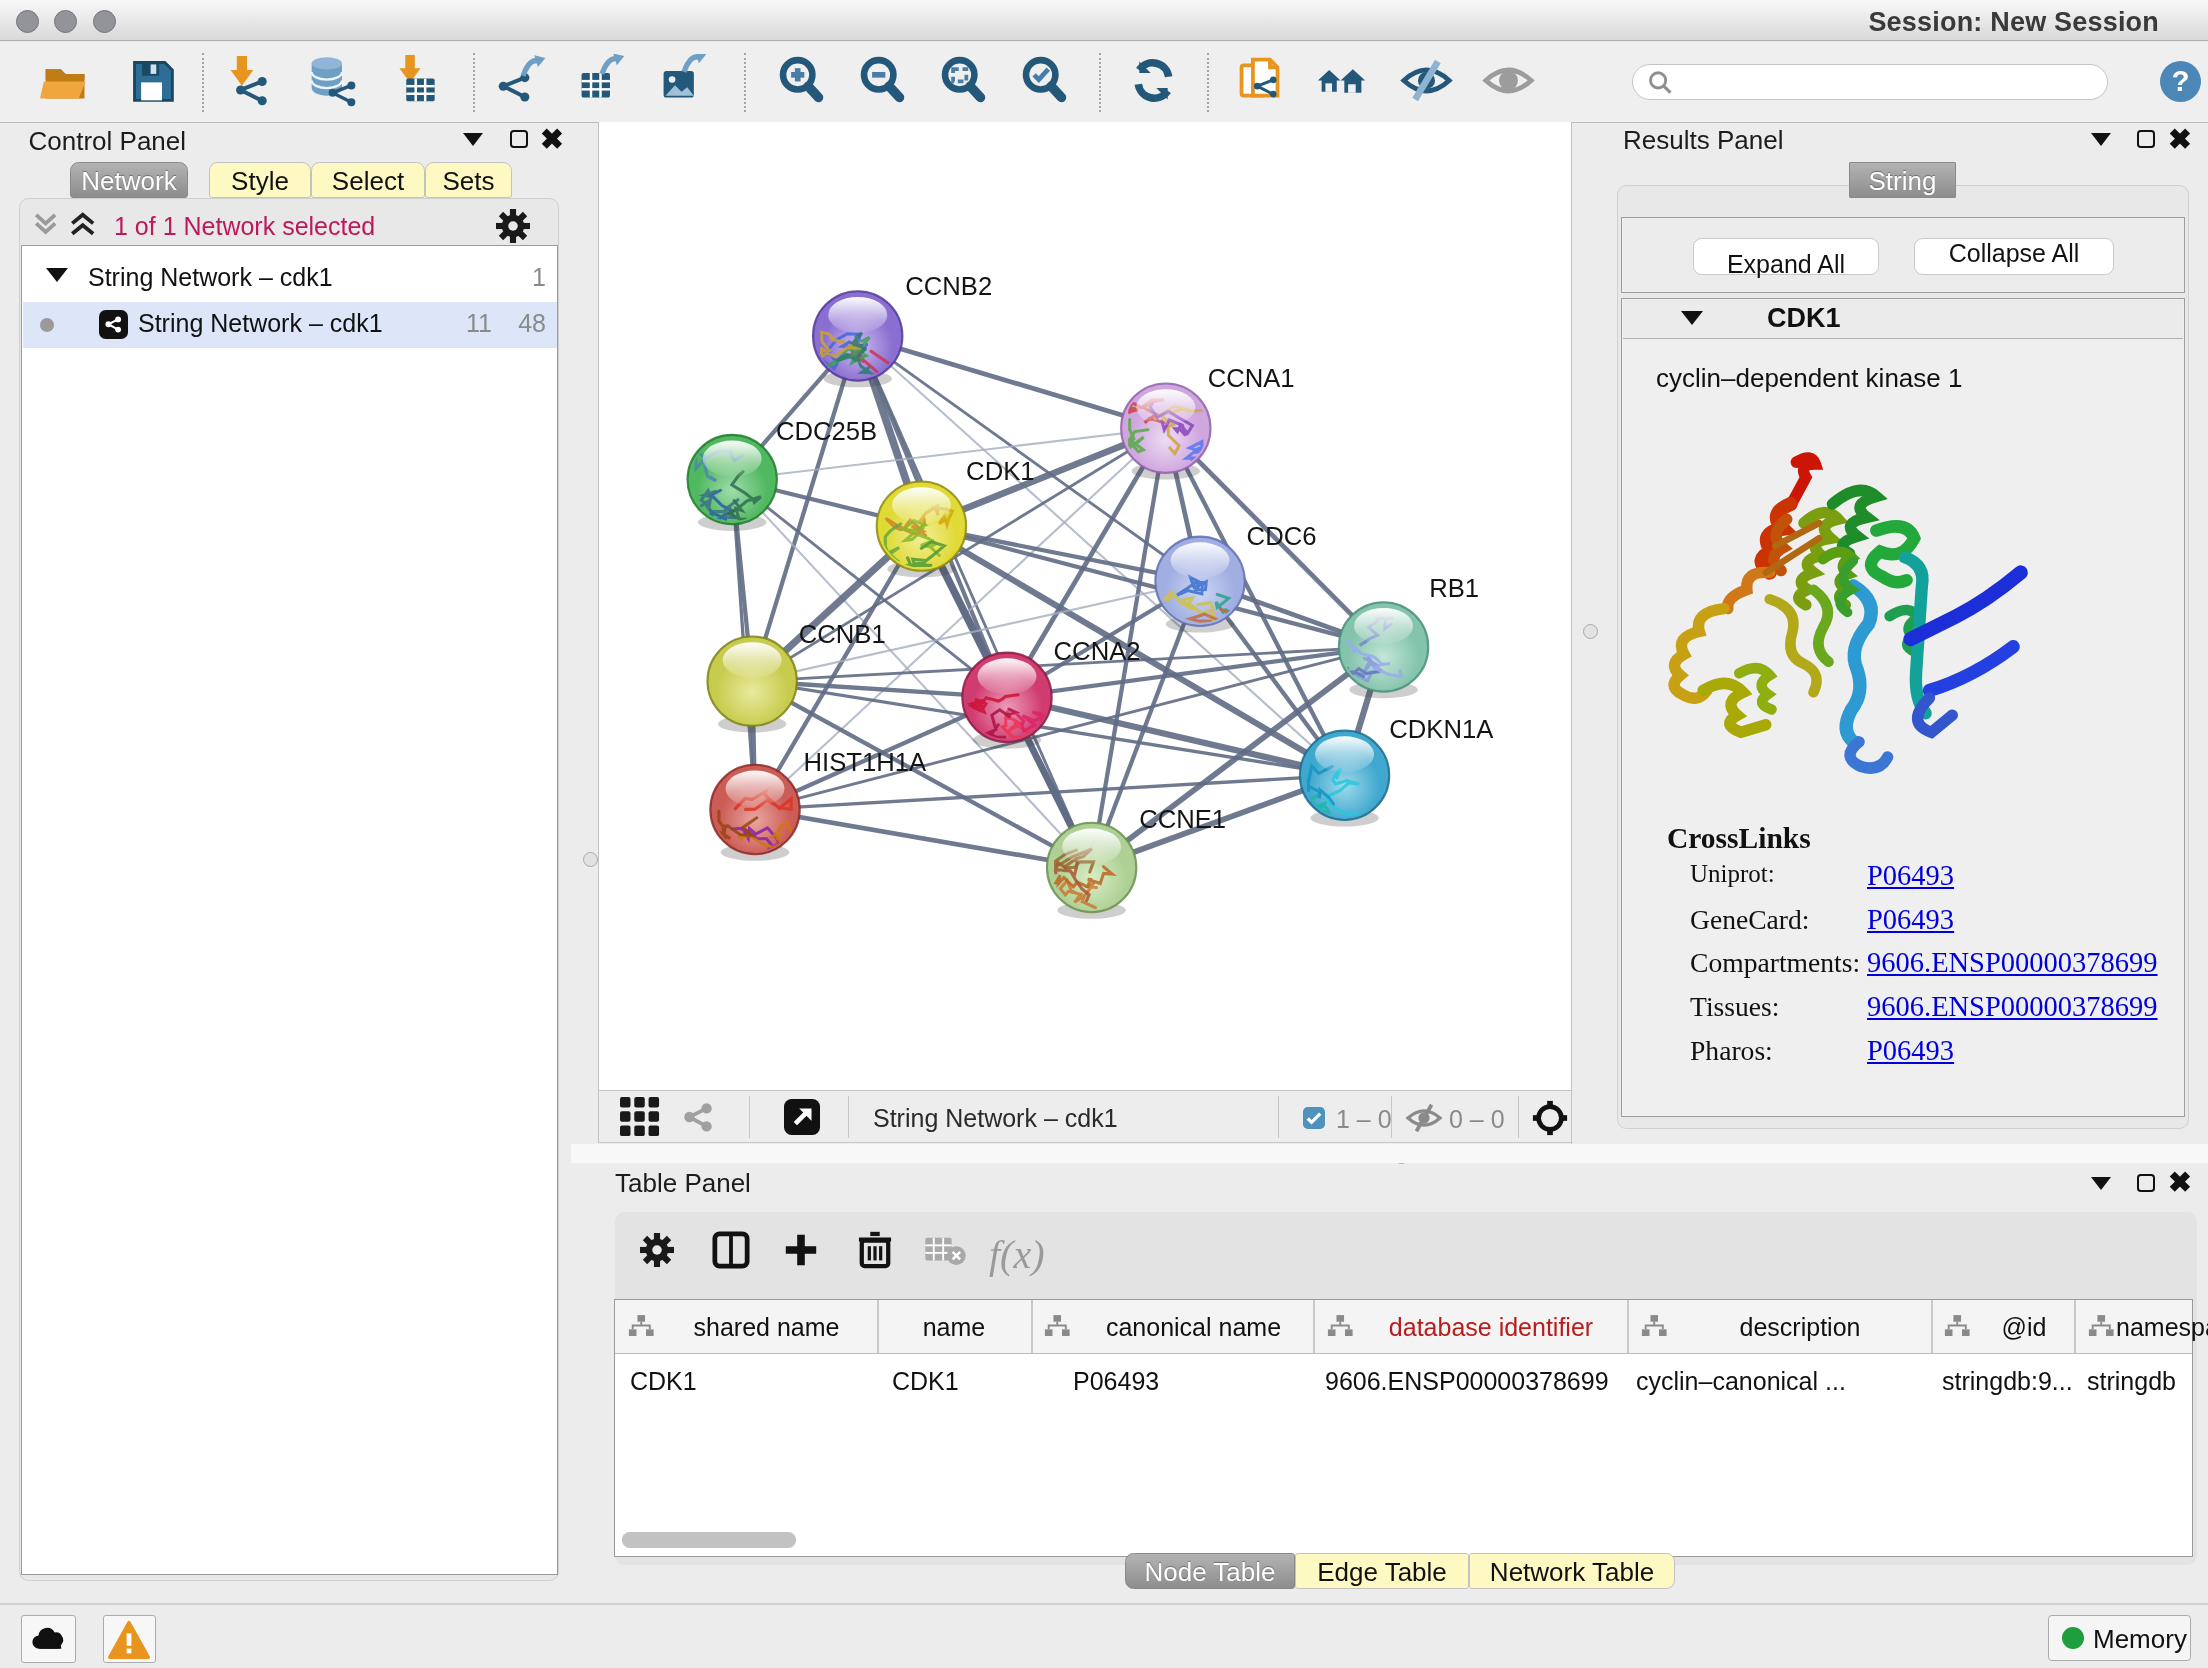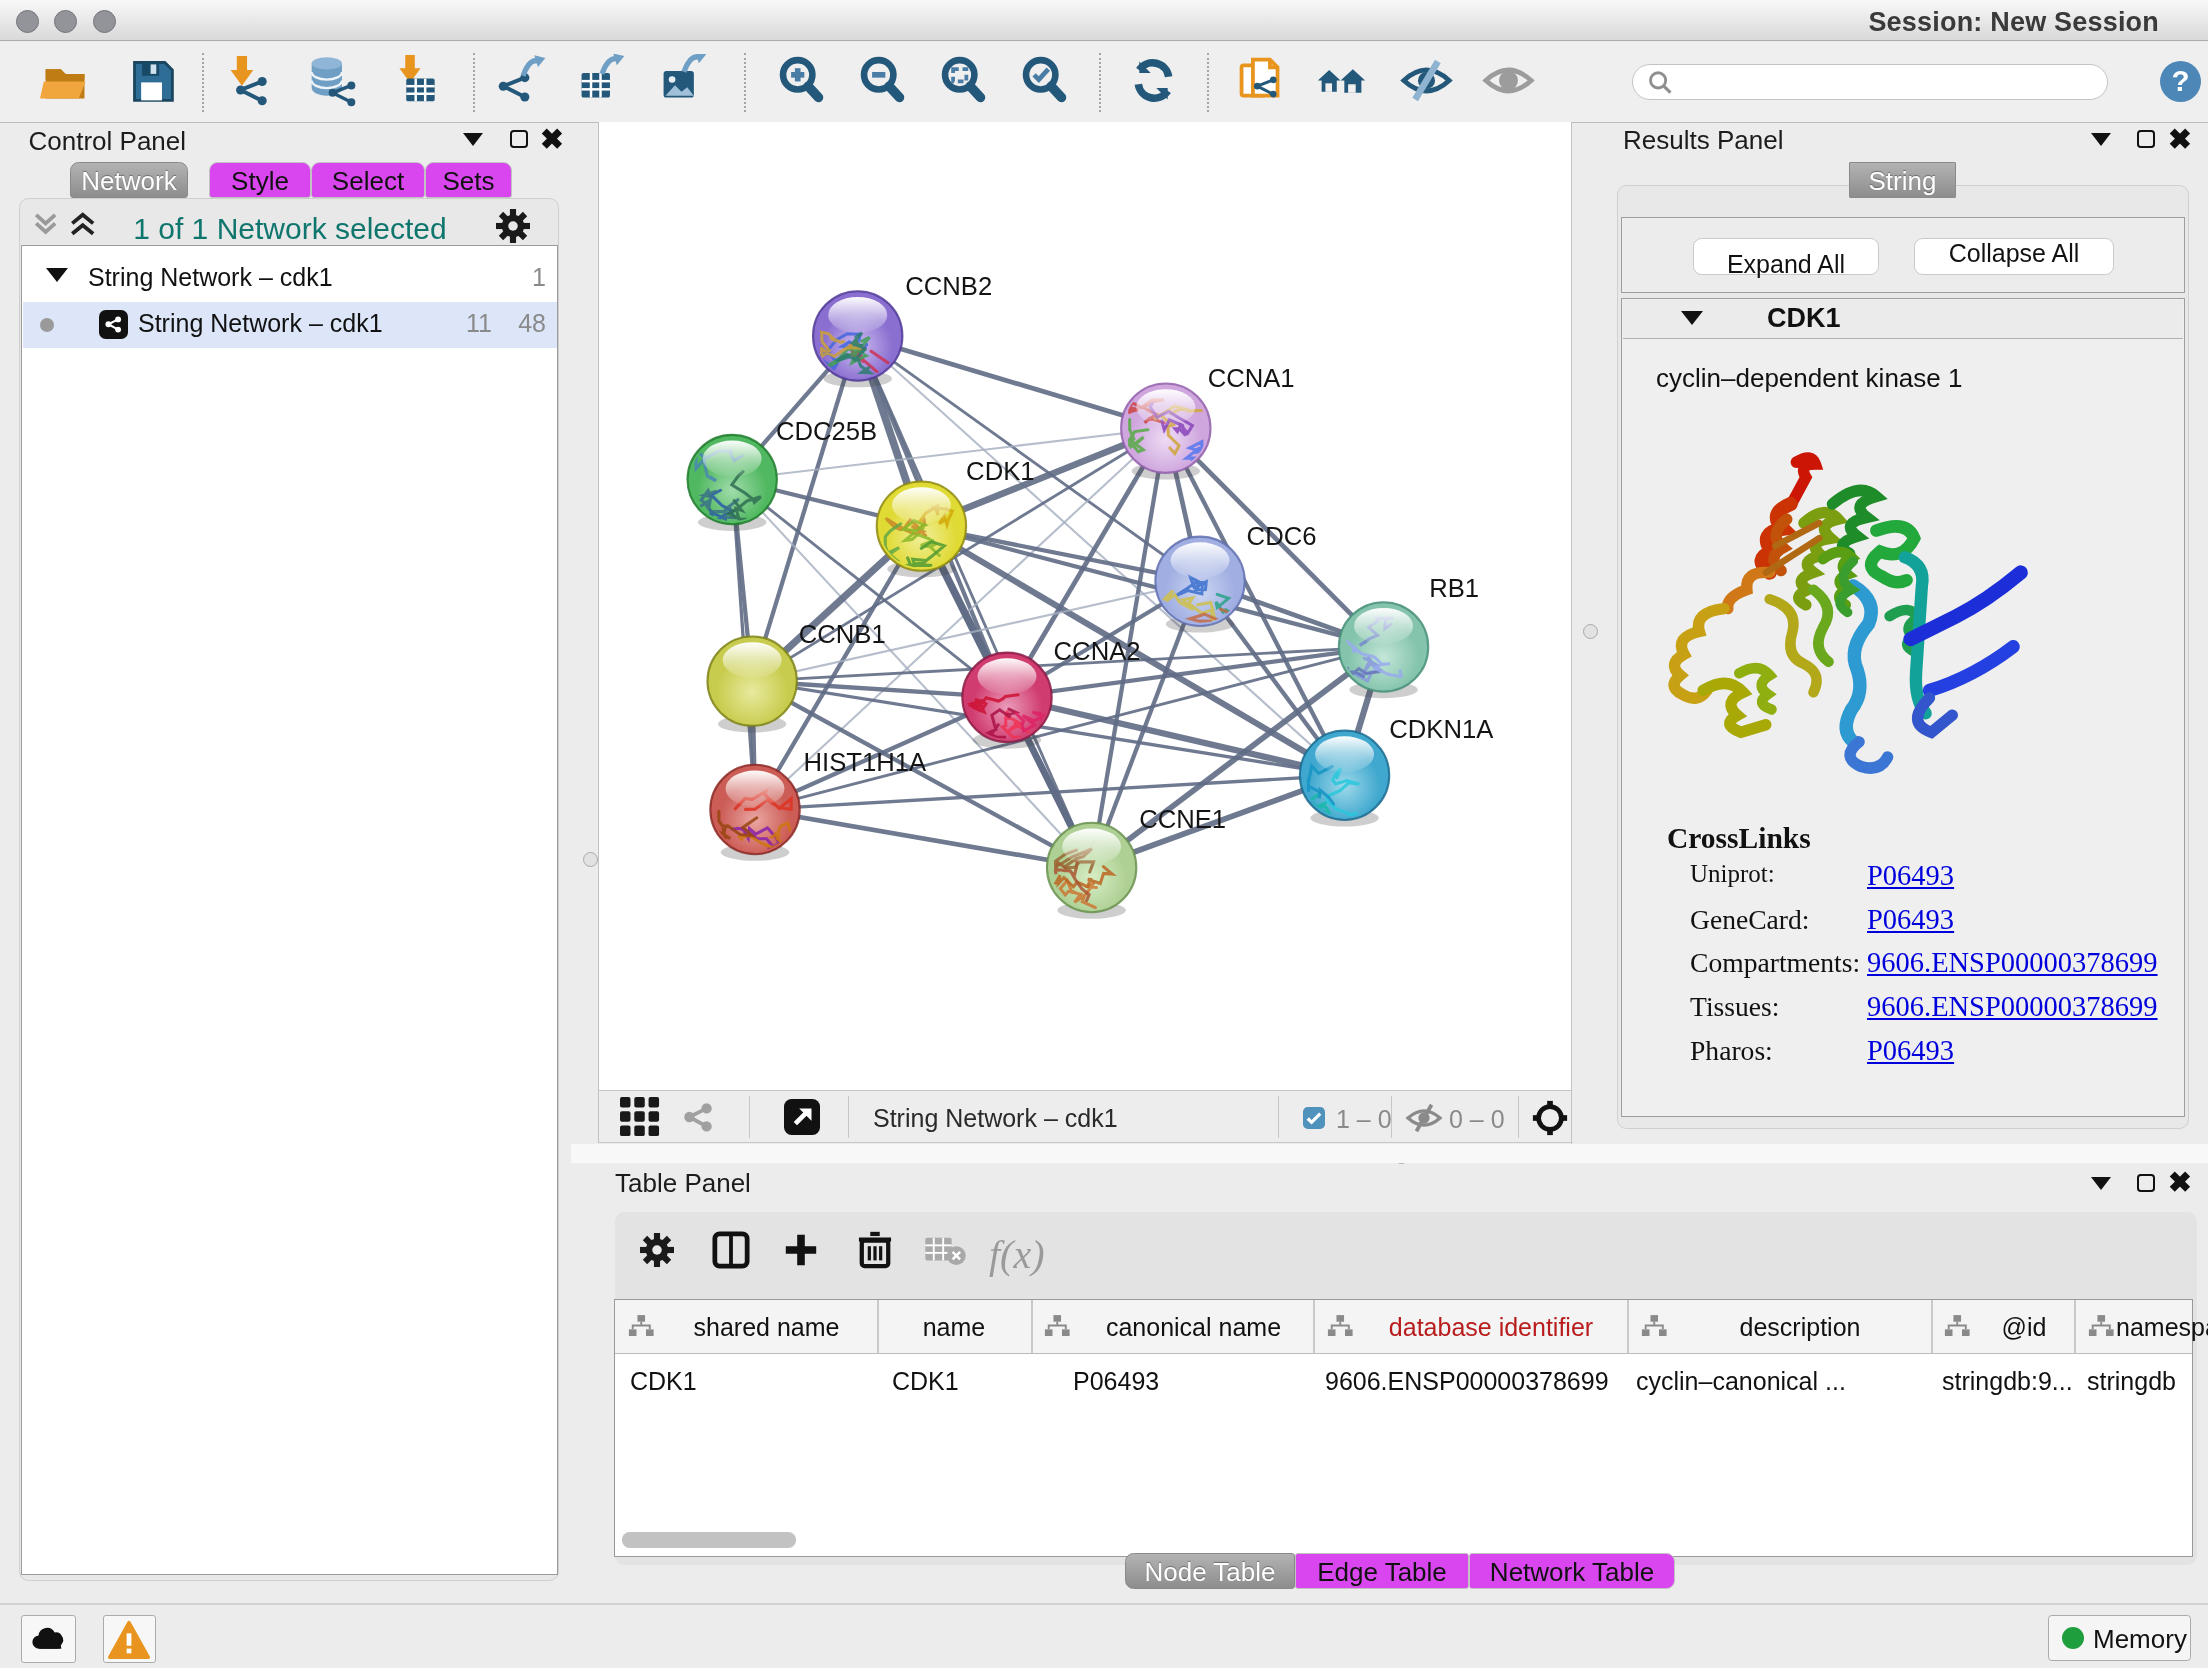--- a/index.html
+++ b/index.html
@@ -7,21 +7,21 @@
 .titlebar{left:0;top:0;width:2208px;height:41px;background:linear-gradient(#f8f8f8,#d9d9d9);border-bottom:1px solid #acacac}
 .tl{position:absolute;top:9.5px;width:23px;height:23px;border-radius:50%;background:#93939a;border:1.4px solid #74747c}
 .wtitle{position:absolute;top:6.7px;left:0;width:2159px;text-align:right;font-size:27px;color:#3a3a3a;font-weight:bold;letter-spacing:0.2px}
 .toolbar{left:0;top:42px;width:2208px;height:81px;background:#efefef;border-bottom:1px solid #bdbdbd}
 .tsep{position:absolute;top:11.4px;height:59px;width:0;border-left:2.9px dotted #a5a5a5}
 .searchbox{position:absolute;left:1632px;top:22px;width:476px;height:36px;background:#fff;border:1.9px solid #c3c3c3;border-radius:18px}
 .panel-title{font-size:26px;color:#1c1c1c}
 .pbtn-tri{width:0;height:0;border-left:10.5px solid transparent;border-right:10.5px solid transparent;border-top:13.3px solid #111}
 .pbtn-sq{width:18px;height:18px;border:2.9px solid #111;border-radius:3.8px}
 .xmark{font-size:28.5px;font-weight:bold;color:#111;line-height:1}
-.tab{position:absolute;height:36px;background:#d946ef;border:1px solid #c2c2c2;font-size:26px;color:#111;text-align:center;border-radius:8.6px 8.6px 2.9px 2.9px}
+.tab{position:absolute;height:36px;background:#fef9c3;border:1px solid #c2c2c2;font-size:26px;color:#111;text-align:center;border-radius:8.6px 8.6px 2.9px 2.9px}
 .tab.sel{background:linear-gradient(#b3b3b3,#8d8d8d);color:#fff;border-color:#8a8a8a;text-shadow:0 -1px 1px rgba(0,0,0,.35)}
 .tab span{display:block;margin-top:2.9px}
 .roundbox{background:#e8e8e8;border:1px solid #cfcfcf;border-radius:9.5px}
 .whitebox{background:#fff;border:1px solid #9b9b9b}
 .btn{background:#fff;border:1px solid #c9c9c9;border-radius:8.6px;font-size:25px;color:#111;text-align:center}
 .serif{font-family:"Liberation Serif",serif}
 a.lnk{color:#0000dd;text-decoration:underline}
 .statusline{left:0;top:1603px;width:2208px;height:1.9px;background:#d2d2d2}
 .ibox{position:absolute;top:1615px;height:48px;background:#f7f7f7;border:1.9px solid #ababab;border-radius:2.9px}
 </style>
@@ -178,21 +178,21 @@
 <div class="tab" style="left:425px;top:162px;width:87px">
     <span>Sets</span>
   </div>
 <div class="abs roundbox" style="left:19px;top:198px;width:540px;height:1383px"></div>
 <svg class="abs" style="left:34px;top:211px" width="67" height="28.5" viewBox="0 0 70 30">
     <path d="M2 4 l10 9 l10 -9" fill="none" stroke="#9a9a9a" stroke-width="4"></path>
     <path d="M2 13 l10 9 l10 -9" fill="none" stroke="#9a9a9a" stroke-width="4"></path>
     <path d="M40 13 l11 -9 l11 9" fill="none" stroke="#222" stroke-width="4"></path>
     <path d="M40 24 l11 -9 l11 9" fill="none" stroke="#222" stroke-width="4"></path>
   </svg>
-<div class="abs" style="left:114px;top:212px;width:352px;text-align:center;font-size:30px;color:#0f766e">1 of 1 Network selected</div>
+<div class="abs" style="left:114px;top:212px;width:352px;text-align:left;font-size:25px;color:#be185d">1 of 1 Network selected</div>
 <svg class="abs" style="left:496px;top:209px" width="34" height="34" viewBox="0 0 36 36">
     <rect x="14.760000" y="0.000000" width="6.480000" height="8.640000" fill="#1a1a1a" transform="rotate(0.000000 18.000000 18.000000)"></rect>
     <rect x="14.760000" y="0.000000" width="6.480000" height="8.640000" fill="#1a1a1a" transform="rotate(45.000000 18.000000 18.000000)"></rect>
     <rect x="14.760000" y="0.000000" width="6.480000" height="8.640000" fill="#1a1a1a" transform="rotate(90.000000 18.000000 18.000000)"></rect>
     <rect x="14.760000" y="0.000000" width="6.480000" height="8.640000" fill="#1a1a1a" transform="rotate(135.000000 18.000000 18.000000)"></rect>
     <rect x="14.760000" y="0.000000" width="6.480000" height="8.640000" fill="#1a1a1a" transform="rotate(180.000000 18.000000 18.000000)"></rect>
     <rect x="14.760000" y="0.000000" width="6.480000" height="8.640000" fill="#1a1a1a" transform="rotate(225.000000 18.000000 18.000000)"></rect>
     <rect x="14.760000" y="0.000000" width="6.480000" height="8.640000" fill="#1a1a1a" transform="rotate(270.000000 18.000000 18.000000)"></rect>
     <rect x="14.760000" y="0.000000" width="6.480000" height="8.640000" fill="#1a1a1a" transform="rotate(315.000000 18.000000 18.000000)"></rect>
     <circle cx="18.000000" cy="18.000000" r="11.880000" fill="#1a1a1a"></circle>

